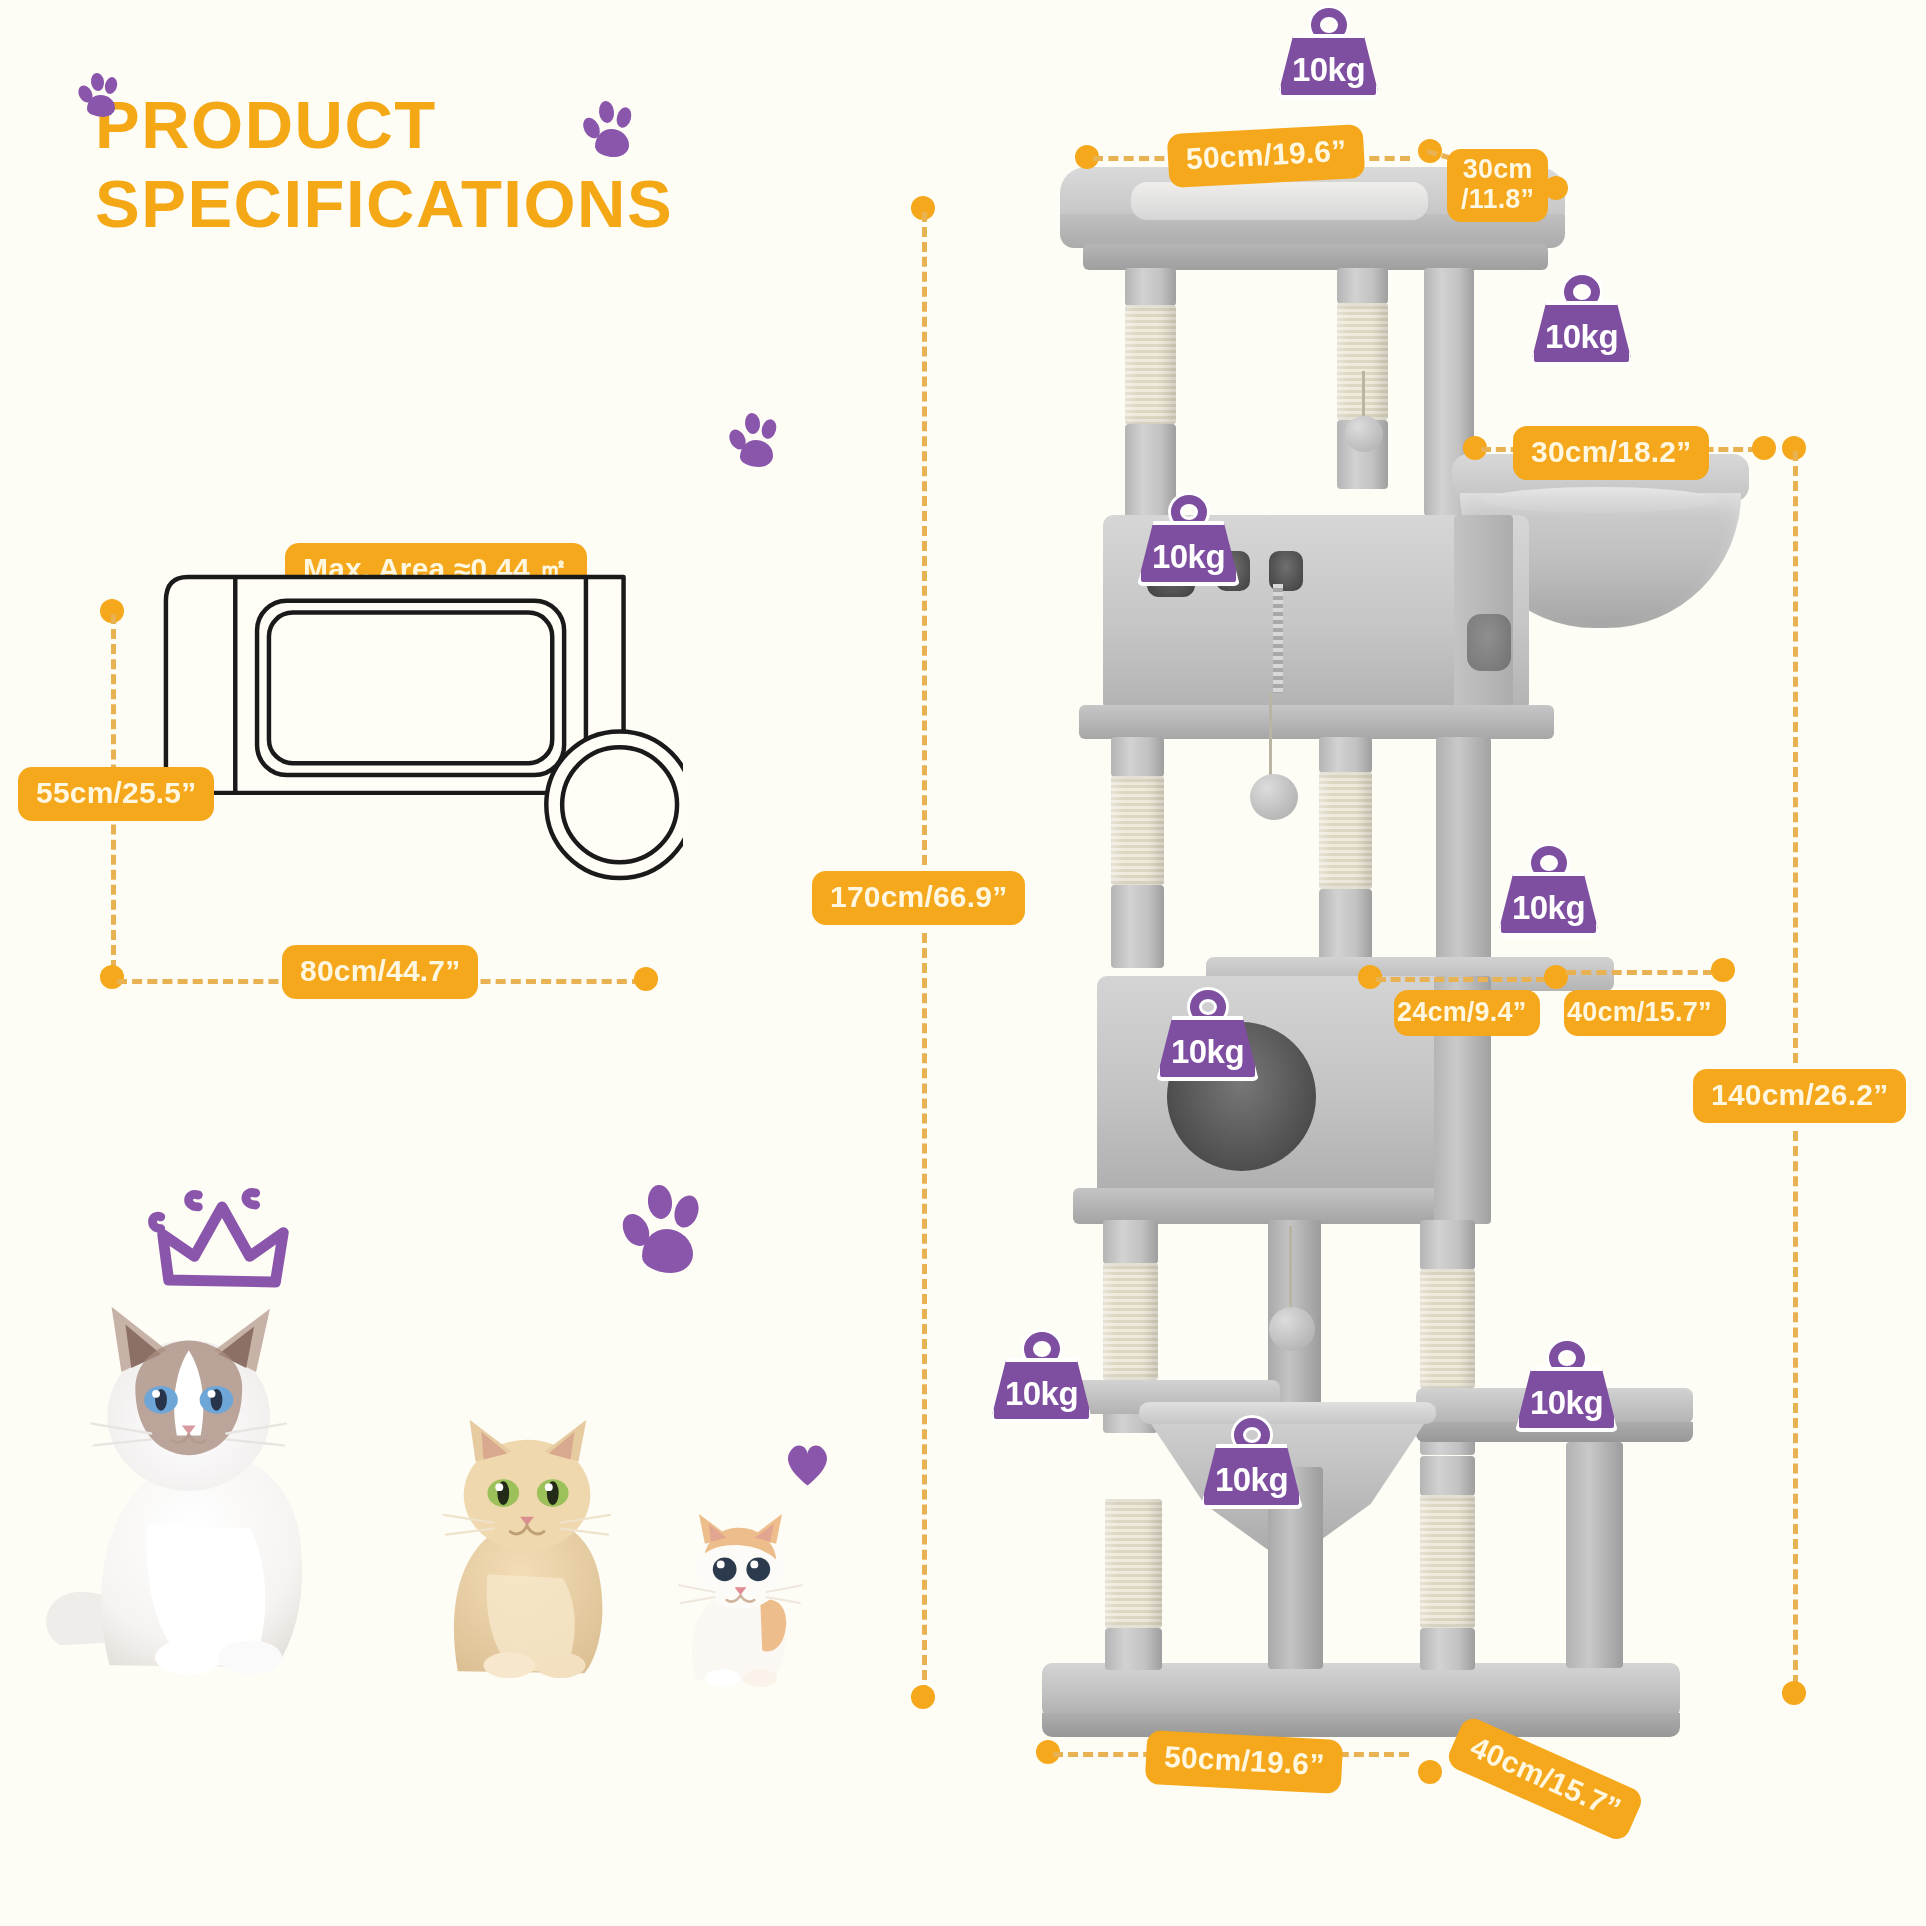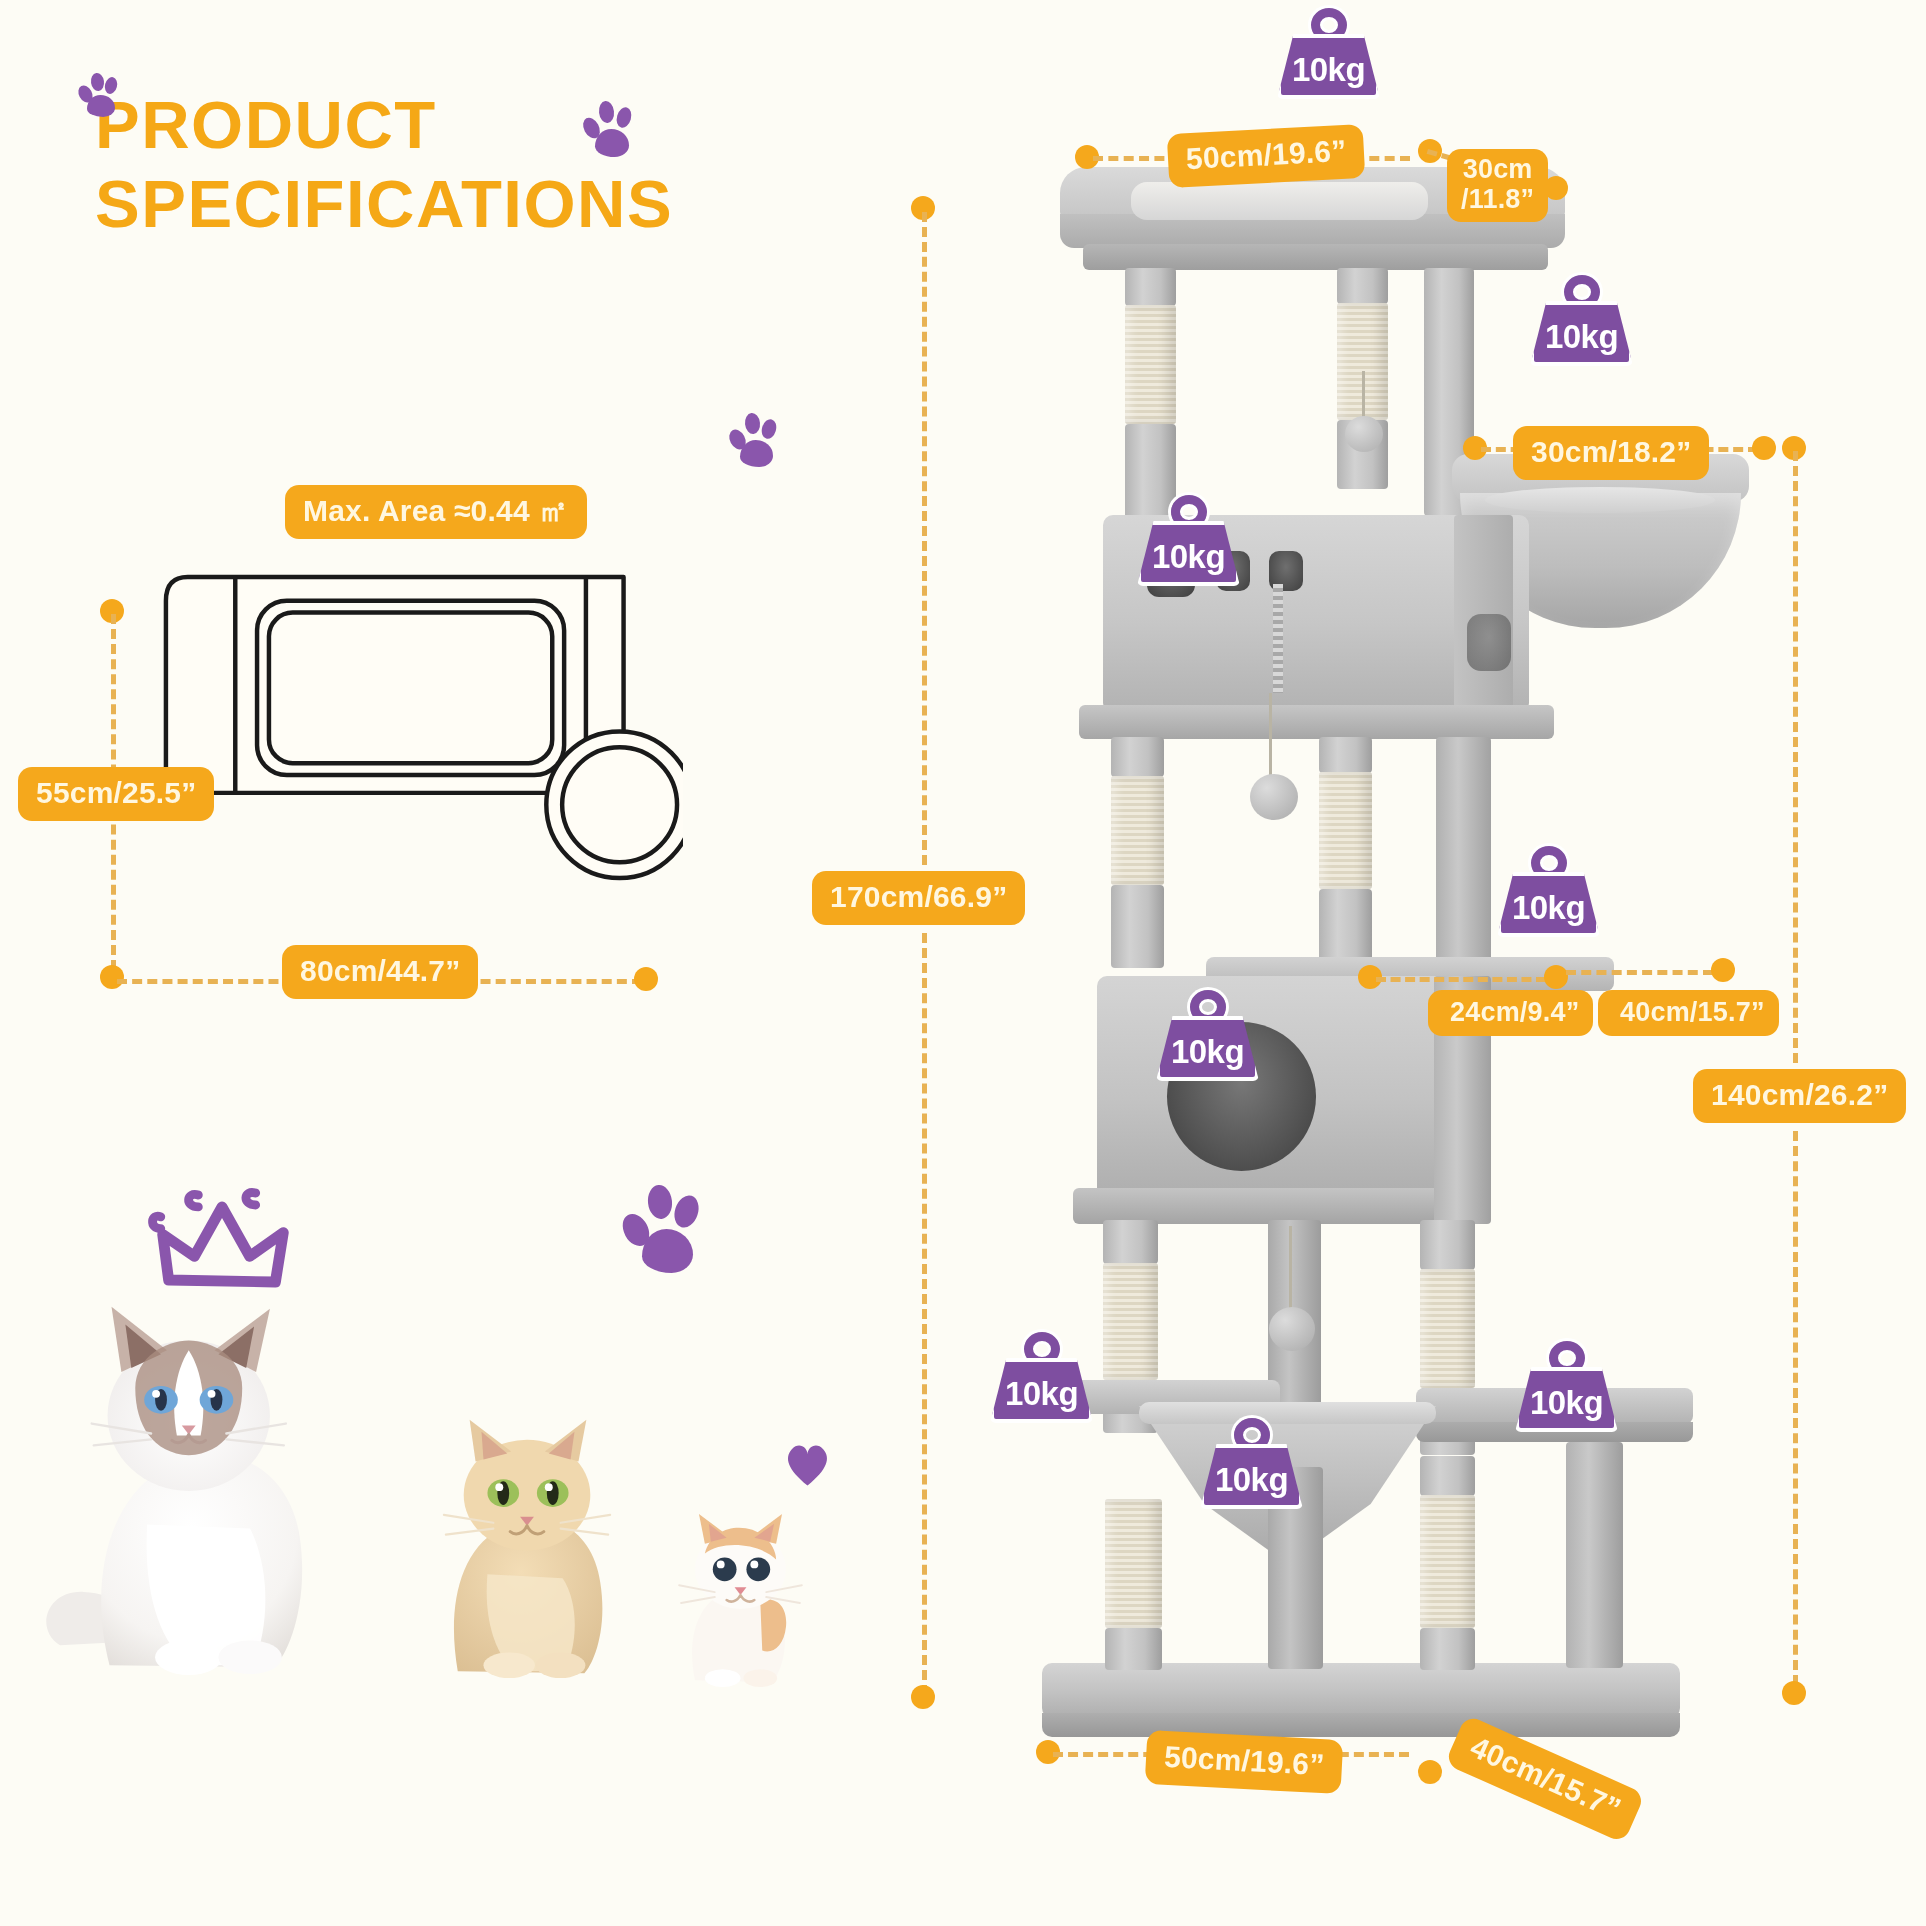--- a/index.html
+++ b/index.html
@@ -44,21 +44,21 @@
     font-weight: 700;
     border-radius: 14px;
     padding: 9px 18px 11px 18px;
     font-size: 30px;
     line-height: 1.12;
     white-space: nowrap;
     text-align: center;
     letter-spacing: 0.2px;
   }
   .pill.two { white-space: pre-line; padding: 6px 14px 8px 14px; line-height:1.1; }
-  .pill.small { font-size: 27px; padding: 7px 14px 9px 22px; margin-left: 34px; }
+  .pill.small { font-size: 27px; padding: 7px 14px 9px 3px; }
 
   
   .wbadge {
     position: absolute;
     width: 103px; height: 91px;
   }
   .wbadge .body {
     position: absolute; left: 0; bottom: 0; width: 103px; height: 65px;
     background: #7E4EA0;
     border: 4px solid #ffffff;
@@ -152,21 +152,21 @@
       <path d="M118 10 C106 6, 104 22, 118 22" fill="none" stroke="#8A56AC" stroke-width="9" stroke-linecap="round"></path>
     </svg>
   </div>
 
   <div id="heart">
     <svg viewBox="0 0 52 50" width="51" height="50">
       <path d="M26 46 C6 30, 2 18, 10 9 C17 1, 26 7, 26 14 C26 7, 35 1, 42 9 C50 18, 46 30, 26 46 Z" fill="#8A56AC"></path>
     </svg>
   </div>
 
-  <div class="pill" style="left:285px;top:485px;">Max. Area ≈0.44 ㎡</div>
+  <div class="pill" style="left:285px;top:543px;">Max. Area ≈0.44 ㎡</div>
 
   <div id="footprint">
     <svg viewBox="0 0 530 320" width="525" height="317">
 
       <path d="M30 8 Q8 8 8 32 L8 204 Q8 226 30 226 L470 226 L470 8 Z" fill="#fffdf6" stroke="#1a1a1a" stroke-width="4.5" stroke-linejoin="round"></path>
 
       <line x1="78" y1="8" x2="78" y2="226" stroke="#1a1a1a" stroke-width="4.5"></line>
       <line x1="432" y1="8" x2="432" y2="226" stroke="#1a1a1a" stroke-width="4.5"></line>
 
       <rect x="100" y="32" width="310" height="176" rx="30" fill="#fffdf6" stroke="#1a1a1a" stroke-width="4.5"></rect>

